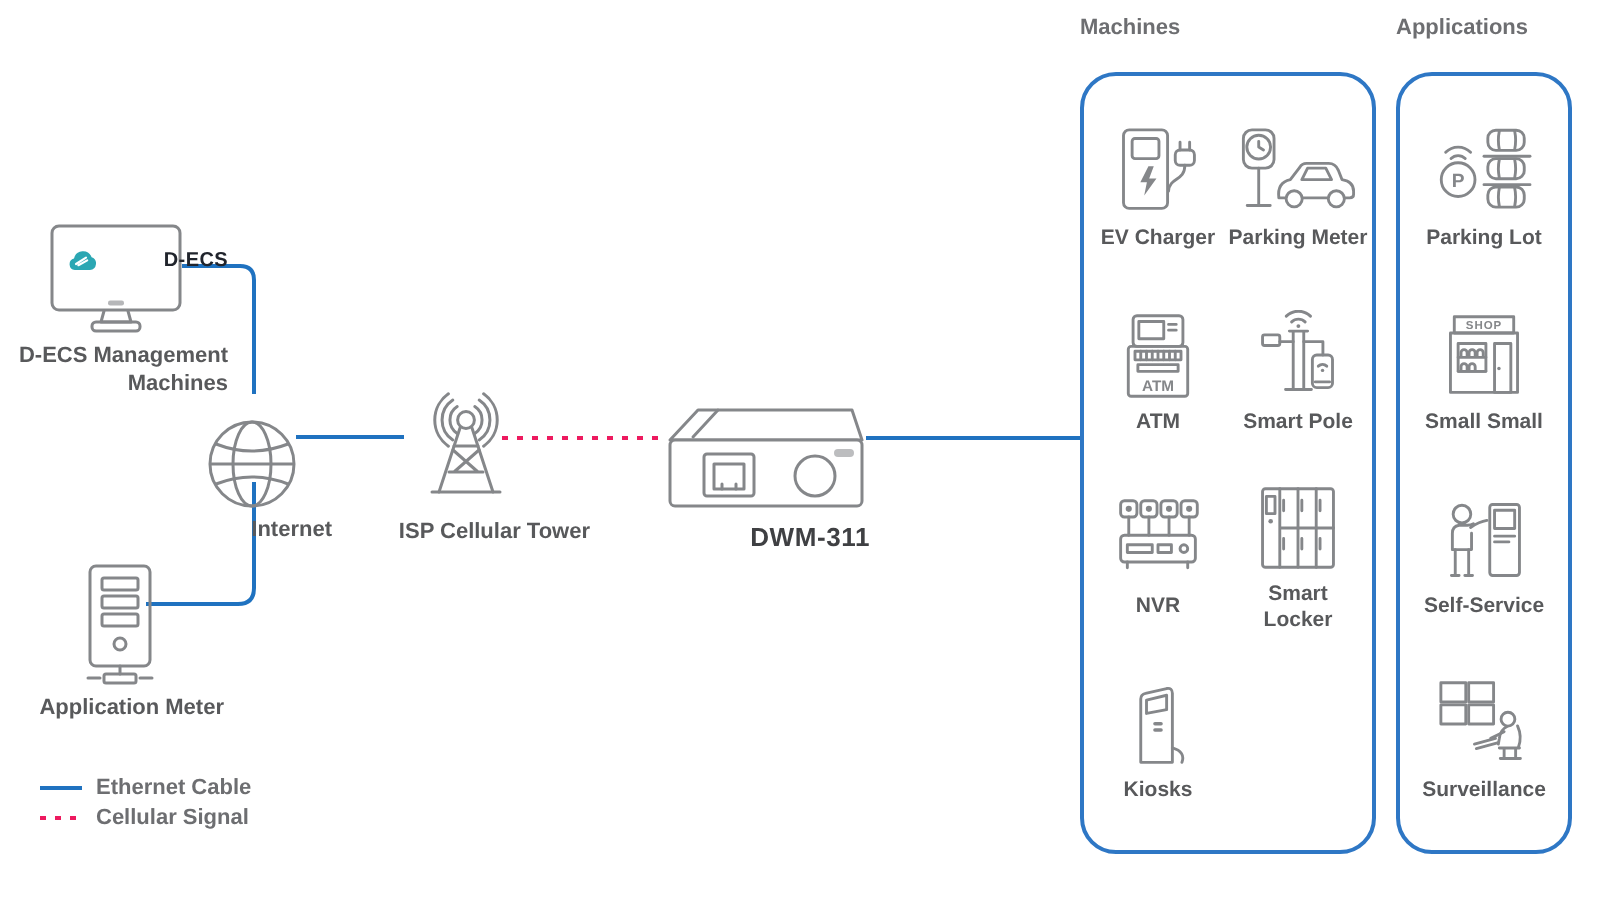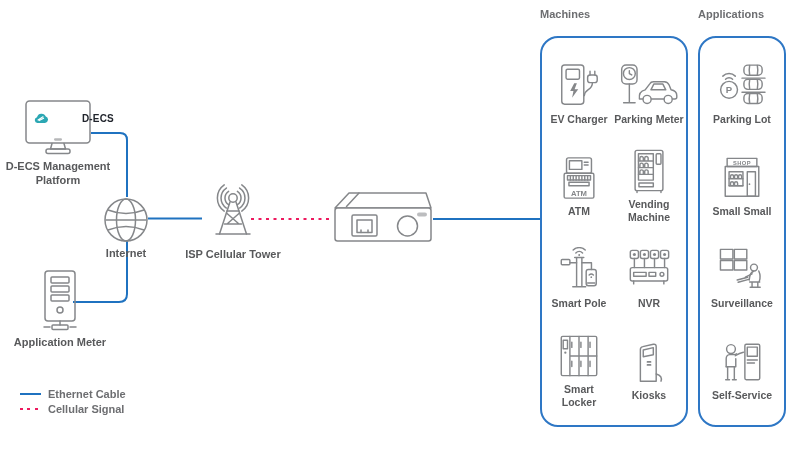--- a/index.html
+++ b/index.html
@@ -6,21 +6,21 @@
   #canvas{position:relative;width:800px;height:451px;background:#fff;overflow:hidden;
     font-family:"Liberation Sans","DejaVu Sans",sans-serif;}
   svg{display:block;}
   .icon{color:var(--c-icon_gray,#85878a);}
   .icon path,.icon rect,.icon circle,.icon ellipse,.icon line,.icon polygon{vector-effect:none;}
   
   #lines{position:absolute;left:0;top:0;pointer-events:none;}
   #lines .eth{stroke:var(--c-ethernet_blue,#1f72c0);stroke-width:2;fill:none;}
   #lines .cell{stroke:var(--c-cellular_pink,#ed1a5f);stroke-width:2;fill:none;stroke-dasharray:3 4.5;}
   
-  .node{position:absolute;text-align:center;}
+  .node{position:absolute;text-align:right;margin-top:12px;}
   .node-label{margin-top:3px;font-size:11px;font-weight:700;color:var(--c-label_gray,#58595b);
     line-height:1.3;white-space:pre-line;}
   .node svg{margin:0 auto;}
   .router-label{margin-top:5px;font-size:13px;font-weight:700;color:var(--c-device_label_dark,#3f4043);letter-spacing:.3px;}
   
   .decs-logo{position:absolute;top:13px;left:0;right:0;display:flex;align-items:center;justify-content:center;gap:3px;}
   .decs-logo span{font-size:10px;font-weight:800;color:var(--c-decs_text_dark,#20242c);letter-spacing:.2px;}
   
   .panel{position:absolute;border:2px solid var(--c-panel_border_blue,#2e77c5);border-radius:18px;background:#fff;box-sizing:border-box;}
   .panel-title{position:absolute;top:8px;text-align:left;font-size:11px;font-weight:700;color:var(--c-title_gray,#6d6e71);}
@@ -60,21 +60,21 @@
       <rect x="21" y="49" width="24" height="4.5" rx="2"></rect>
     </svg>
     <div class="decs-logo">
       <svg width="15" height="11" viewBox="0 0 15 11">
         <path d="M12,10 H4.4 A2.9,2.9 0 0 1 4,4.3 A4.6,4.6 0 0 1 12.8,3.6 A3.3,3.3 0 0 1 12,10 Z" fill="var(--c-decs_teal,#2ba7b3)"></path>
         <path d="M5,7 L10,3.8 M6.2,7.6 L10.6,5.2" stroke="#fff" stroke-width="1.1" stroke-linecap="round"></path>
       </svg>
       <span>D-ECS</span>
     </div>
     <div class="node-label">D-ECS Management
-Platform</div>
+Machines</div>
   </div>
 
   <div class="node" style="left:86px;top:197px;width:80px;">
     <svg class="icon" width="46" height="46" viewBox="0 0 46 46" fill="none" stroke="currentColor" stroke-width="1.5">
       <circle cx="23" cy="23" r="21"></circle>
       <ellipse cx="23" cy="23" rx="9.5" ry="21"></ellipse>
       <line x1="2.5" y1="23" x2="43.5" y2="23"></line>
       <path d="M5,13 Q23,20 41,13"></path>
       <path d="M5,33 Q23,26 41,33"></path>
     </svg>
@@ -116,20 +116,21 @@
     <svg class="icon" width="104" height="58" viewBox="0 0 104 58" fill="none" stroke="currentColor" stroke-width="1.5" stroke-linecap="round" stroke-linejoin="round">
       <path d="M4,22 L18,7 H95 L100,22 Z"></path>
       <line x1="28" y1="7" x2="15.5" y2="20.5"></line>
       <rect x="4" y="22" width="96" height="33" rx="2.5" fill="#fff"></rect>
       <rect x="21" y="29" width="25" height="21" rx="1.5"></rect>
       <rect x="26" y="34" width="15" height="12.5"></rect>
       <path d="M30,46.5 V44 M37,46.5 V44"></path>
       <circle cx="76.5" cy="40" r="10"></circle>
       <rect x="86" y="26.5" width="10" height="4" rx="2" fill="currentColor" opacity=".55" stroke="none"></rect>
     </svg>
+    <div class="router-label">DWM-311</div>
   </div>
 
   <div class="panel-title" style="left:540px;width:148px;">Machines</div>
   <div class="panel" style="left:540px;top:36px;width:148px;height:391px;">
     <div class="p-grid g-2col">
 
       <div class="p-item">
         <svg class="icon" width="46" height="46" viewBox="0 0 48 48" fill="none" stroke="currentColor" stroke-width="1.5" stroke-linecap="round" stroke-linejoin="round">
           <rect x="6" y="2" width="23" height="41" rx="3"></rect>
           <rect x="10.5" y="6.5" width="14" height="10.5" rx="1.5"></rect>
@@ -162,34 +163,20 @@
           <path d="M29.5,7.5 H33.5 M29.5,10.5 H33.5"></path>
           <rect x="8.5" y="19" width="31" height="26" rx="1.5"></rect>
           <rect x="12" y="21.5" width="24" height="4.5"></rect>
           <path d="M15,21.5 V26 M18,21.5 V26 M21,21.5 V26 M24,21.5 V26 M27,21.5 V26 M30,21.5 V26 M33,21.5 V26"></path>
           <rect x="13.5" y="28.5" width="21" height="3.5"></rect>
           <text class="svgtxt" x="24" y="42.5" font-size="8" text-anchor="middle">ATM</text>
         </svg>
         <div class="p-label">ATM</div>
       </div>
 
-      <div class="p-item">
-        <svg class="icon" width="46" height="46" viewBox="0 0 48 48" fill="none" stroke="currentColor" stroke-width="1.5" stroke-linecap="round" stroke-linejoin="round">
-          <rect x="9.5" y="2.5" width="29" height="42" rx="2"></rect>
-          <rect x="13" y="6" width="15.5" height="27.5"></rect>
-          <path d="M14.5,12.5 V10.6 A1.8,1.8 0 0 1 18.1,10.6 V12.5 M19.5,12.5 V10.6 A1.8,1.8 0 0 1 23.1,10.6 V12.5 M13,13.5 H28.5"></path>
-          <path d="M14.5,19.5 V17.6 A1.8,1.8 0 0 1 18.1,17.6 V19.5 M19.5,19.5 V17.6 A1.8,1.8 0 0 1 23.1,17.6 V19.5 M13,20.5 H28.5"></path>
-          <path d="M14.5,26.5 V24.6 A1.8,1.8 0 0 1 18.1,24.6 V26.5 M19.5,26.5 V24.6 A1.8,1.8 0 0 1 23.1,24.6 V26.5 M13,27.5 H28.5"></path>
-          <rect x="31.5" y="6" width="5" height="11" rx="1"></rect>
-          <rect x="13.5" y="36.5" width="15" height="4"></rect>
-          <path d="M11.5,44.5 V46.5 M36.5,44.5 V46.5"></path>
-        </svg>
-        <div class="p-label">Vending
-Machine</div>
-      </div>
 
       <div class="p-item">
         <svg class="icon" width="46" height="46" viewBox="0 0 48 48" fill="none" stroke="currentColor" stroke-width="1.5" stroke-linecap="round" stroke-linejoin="round">
           <path d="M21.5,11 V41.5 M27,11 V41.5 M19.5,11 H29 M17.5,41.5 H31"></path>
           <circle cx="24.2" cy="8.4" r="1" fill="currentColor" stroke="none"></circle>
           <path d="M20.7,6.2 A5,5 0 0 1 27.7,6.2 M17.9,3.2 A9,9 0 0 1 30.5,3.2"></path>
           <path d="M21.5,16.5 H14.5"></path>
           <rect x="5.5" y="13" width="9" height="5.5" rx="1"></rect>
           <path d="M27,16.5 H37 M37,16.5 V23.5"></path>
           <rect x="31.5" y="23.5" width="10.5" height="17" rx="2.3"></rect>
@@ -275,49 +262,49 @@
           <rect x="10.5" y="17.5" width="14.5" height="14.5"></rect>
           <path d="M12,24 V22.3 A1.6,1.6 0 0 1 15.2,22.3 V24 M16.2,24 V22.3 A1.6,1.6 0 0 1 19.4,22.3 V24 M20.4,24 V22.3 A1.6,1.6 0 0 1 23.6,22.3 V24 M10.5,24.7 H25"></path>
           <path d="M12,31.3 V29.6 A1.6,1.6 0 0 1 15.2,29.6 V31.3 M16.2,31.3 V29.6 A1.6,1.6 0 0 1 19.4,29.6 V31.3 M10.5,32 H25"></path>
           <rect x="29.5" y="17.5" width="8.5" height="25.5"></rect>
           <circle cx="31.8" cy="30.5" r="0.9" fill="currentColor" stroke="none"></circle>
         </svg>
         <div class="p-label">Small Small</div>
       </div>
 
       <div class="p-item">
+        <svg class="icon" width="46" height="46" viewBox="0 0 46 48" fill="none" stroke="currentColor" stroke-width="1.5" stroke-linecap="round" stroke-linejoin="round">
+          <rect x="26" y="5.5" width="15.5" height="37" rx="1.5"></rect>
+          <rect x="28.5" y="8.5" width="10.5" height="9.5"></rect>
+          <path d="M28.5,22 H39 M28.5,25 H36"></path>
+          <circle cx="11.5" cy="10.5" r="4.6"></circle>
+          <path d="M6.5,29 V20.5 Q6.5,16.8 10,16.3 H14 Q16,16.4 17.5,15.5"></path>
+          <path d="M16,17.5 Q20.5,14.5 24.5,13.8"></path>
+          <path d="M16.5,29 V20.5 M6.5,29 H16.5"></path>
+          <path d="M8,29 V42.5 M15,29 V42.5 M6,42.5 H10 M13,42.5 H17"></path>
+        </svg>
+        <div class="p-label">Self-Service</div>
+      </div>
+
+      <div class="p-item">
         <svg class="icon" width="52" height="46" viewBox="0 0 52 48" fill="none" stroke="currentColor" stroke-width="1.5" stroke-linecap="round" stroke-linejoin="round">
           <rect x="3.5" y="2.5" width="13" height="10"></rect>
           <rect x="18" y="2.5" width="13" height="10"></rect>
           <rect x="3.5" y="14" width="13" height="10"></rect>
           <rect x="18" y="14" width="13" height="10"></rect>
           <circle cx="38.5" cy="21.5" r="3.6"></circle>
           <path d="M38,25.3 Q34.5,27 34,31.5 L33.5,34.5"></path>
           <path d="M36.5,28 L29.5,31.5"></path>
           <path d="M43.5,25 Q46,30.5 44,36"></path>
           <path d="M21,34.5 L32,31.5 M22,36.8 L33,33.8"></path>
           <path d="M34,36.5 H44.5 M36.5,36.5 V42 M42.5,36.5 V42 M34.5,42 H45"></path>
         </svg>
         <div class="p-label">Surveillance</div>
       </div>
 
-      <div class="p-item">
-        <svg class="icon" width="46" height="46" viewBox="0 0 46 48" fill="none" stroke="currentColor" stroke-width="1.5" stroke-linecap="round" stroke-linejoin="round">
-          <rect x="26" y="5.5" width="15.5" height="37" rx="1.5"></rect>
-          <rect x="28.5" y="8.5" width="10.5" height="9.5"></rect>
-          <path d="M28.5,22 H39 M28.5,25 H36"></path>
-          <circle cx="11.5" cy="10.5" r="4.6"></circle>
-          <path d="M6.5,29 V20.5 Q6.5,16.8 10,16.3 H14 Q16,16.4 17.5,15.5"></path>
-          <path d="M16,17.5 Q20.5,14.5 24.5,13.8"></path>
-          <path d="M16.5,29 V20.5 M6.5,29 H16.5"></path>
-          <path d="M8,29 V42.5 M15,29 V42.5 M6,42.5 H10 M13,42.5 H17"></path>
-        </svg>
-        <div class="p-label">Self-Service</div>
-      </div>
-
     </div>
   </div>
 
   <div id="legend">
     <div class="lg-row">
       <div class="lg-line"></div>
       <div class="lg-label">Ethernet Cable</div>
     </div>
     <div class="lg-row">
       <div class="lg-dash"></div>

